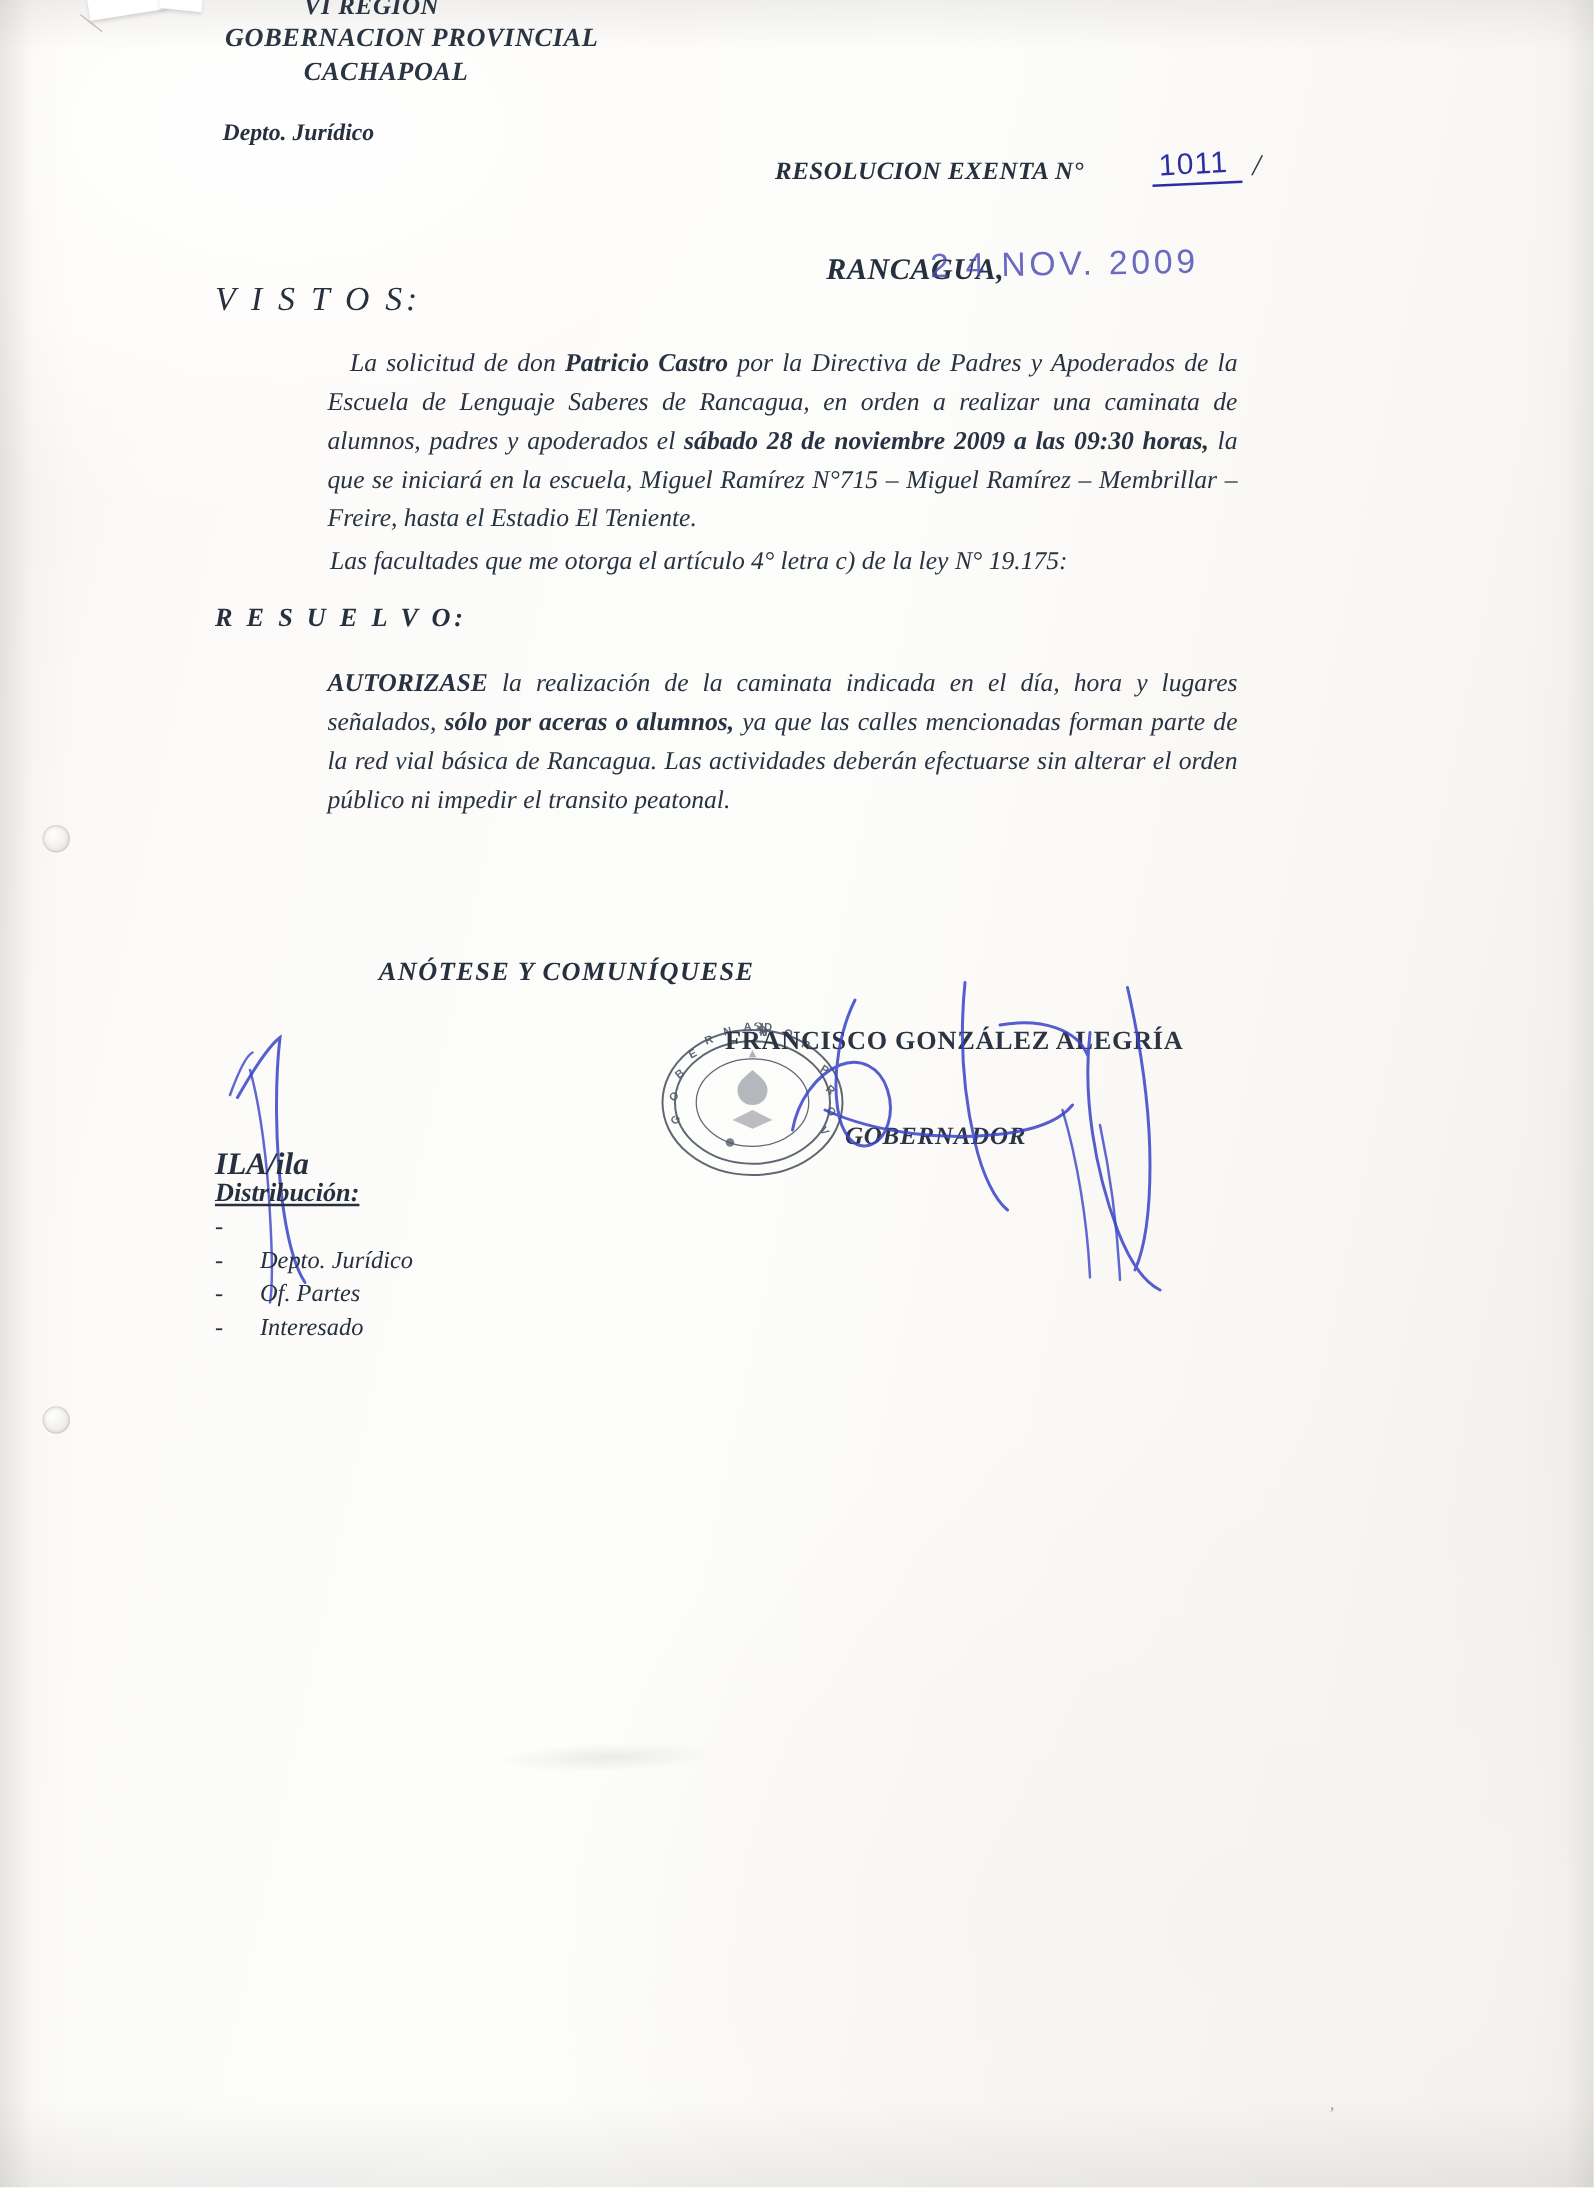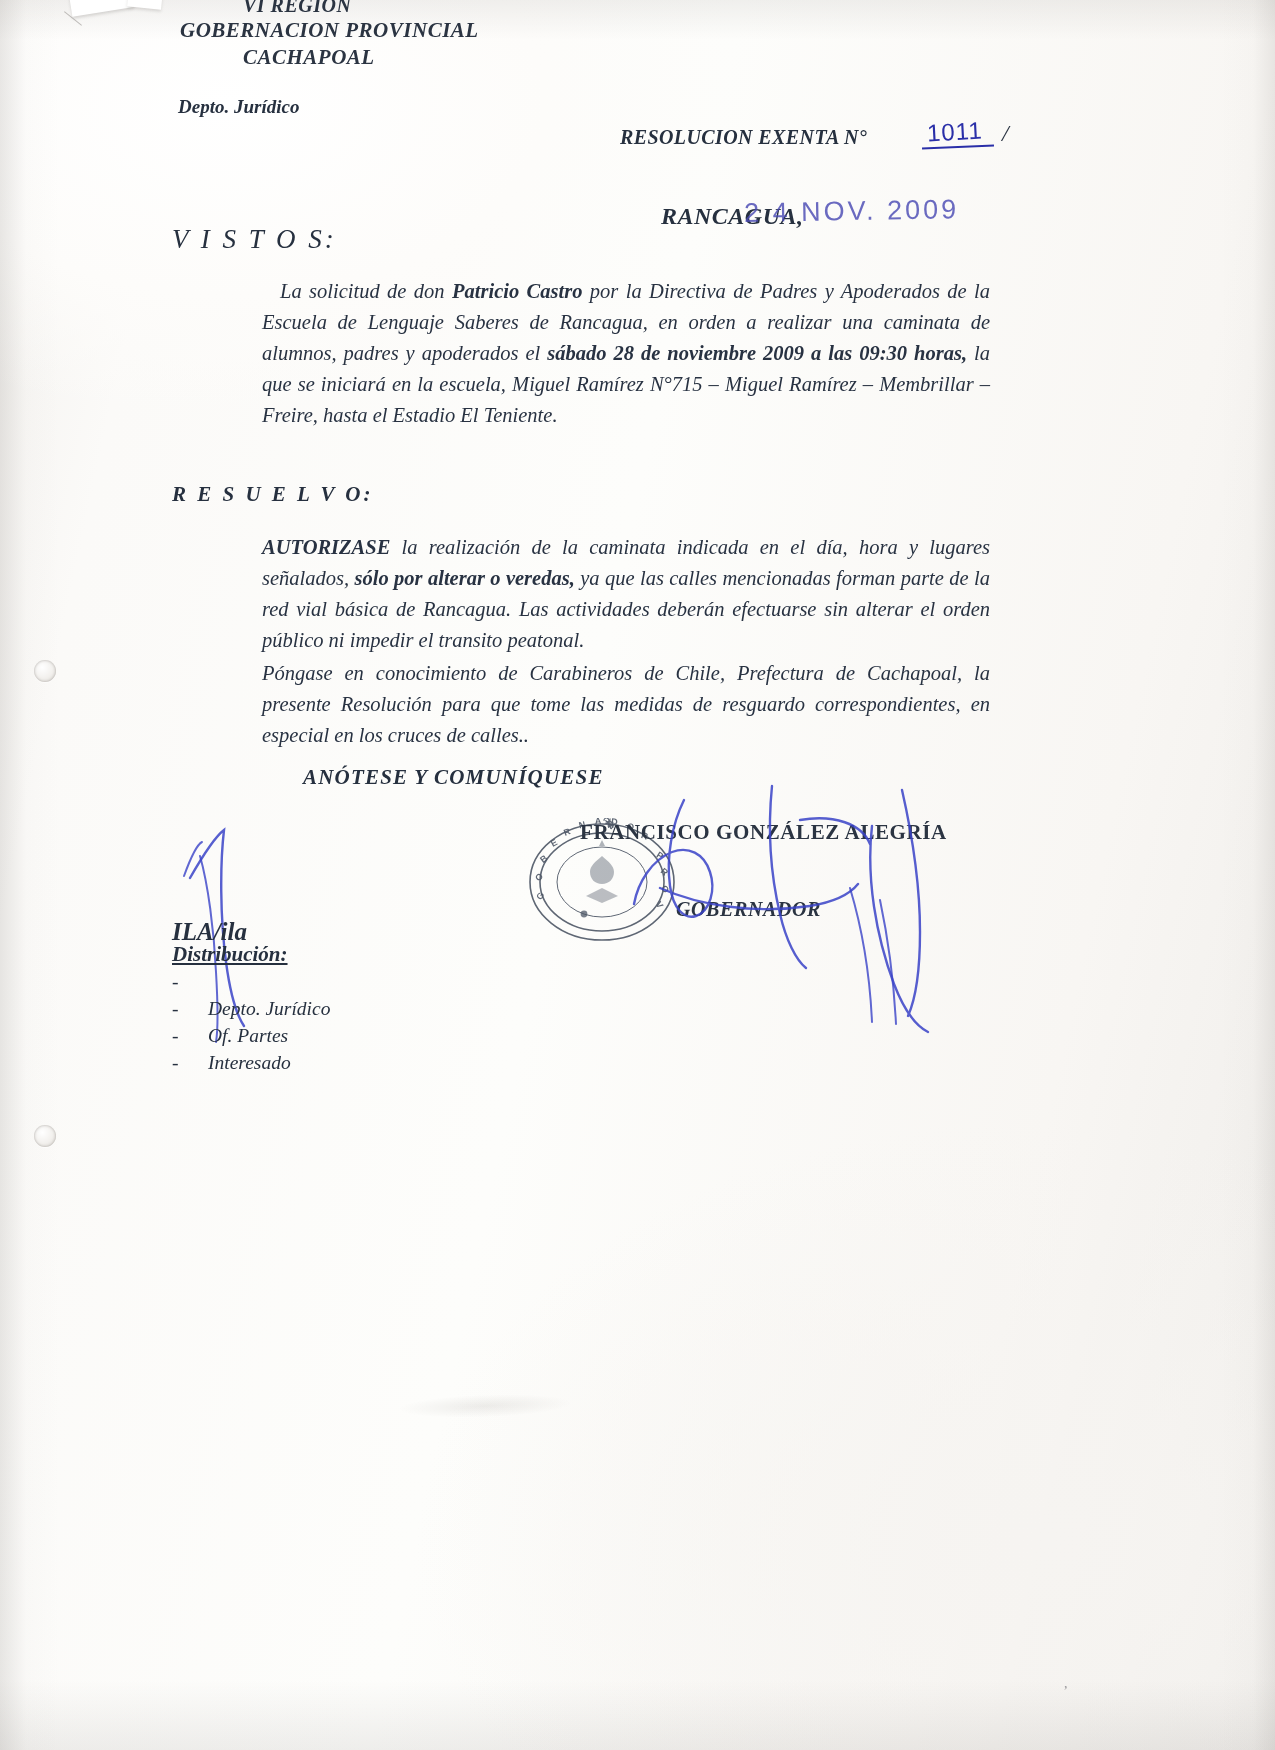--- a/index.html
+++ b/index.html
@@ -298,28 +298,28 @@
 
   <div class="blk" id="rancagua">RANCAGUA,</div>
   <div id="stamp-date">2 4 NOV. 2009</div>
 
   <div class="blk" id="vistos">V I S T O S:</div>
 
   <div class="blk para" id="p1">
     <span>La solicitud de don </span><b>Patricio Castro</b><span> por la Directiva de Padres y Apoderados de la Escuela de Lenguaje Saberes de Rancagua, en orden a realizar una caminata de alumnos, padres y apoderados el </span><b>sábado 28 de noviembre 2009 a las 09:30 horas,</b><span> la que se iniciará en la escuela, Miguel Ramírez N°715 – Miguel Ramírez – Membrillar – Freire, hasta el Estadio El Teniente.</span>
   </div>
 
+  <div class="blk para" id="p2">Las facultades que me otorga el artículo 4° letra c) de la ley N° 19.175:</div>
 
   <div class="blk" id="resuelvo">R E S U E L V O:</div>
 
   <div class="blk para" id="p3">
-    <b>AUTORIZASE</b><span> la realización de la caminata indicada en el día, hora y lugares señalados, </span><b>sólo por alterar o veredas,</b><span> ya que las calles mencionadas forman parte de la red vial básica de Rancagua.  Las actividades deberán efectuarse sin alterar el orden público ni impedir el transito peatonal.</span>
+    <b>AUTORIZASE</b><span> la realización de la caminata indicada en el día, hora y lugares señalados, </span><b>sólo por aceras o alumnos,</b><span> ya que las calles mencionadas forman parte de la red vial básica de Rancagua.  Las actividades deberán efectuarse sin alterar el orden público ni impedir el transito peatonal.</span>
   </div>
 
-  <div class="blk para" id="p4">Póngase en conocimiento de Carabineros de Chile, Prefectura de Cachapoal, la presente Resolución para que tome las medidas de resguardo correspondientes, en especial en los cruces de calles..</div>
 
   <div class="blk" id="anotese">ANÓTESE  Y  COMUNÍQUESE</div>
 
   <svg id="seal" viewBox="0 0 156 128">
     <g fill="none" stroke="#2f3a4c" stroke-width="1.6" opacity="0.9">
       <ellipse cx="78" cy="64" rx="72" ry="58"></ellipse>
       <ellipse cx="78" cy="64" rx="62" ry="49"></ellipse>
       <ellipse cx="78" cy="64" rx="45" ry="35" stroke-width="1"></ellipse>
     </g>
     <g fill="#2f3a4c" opacity="0.75">

